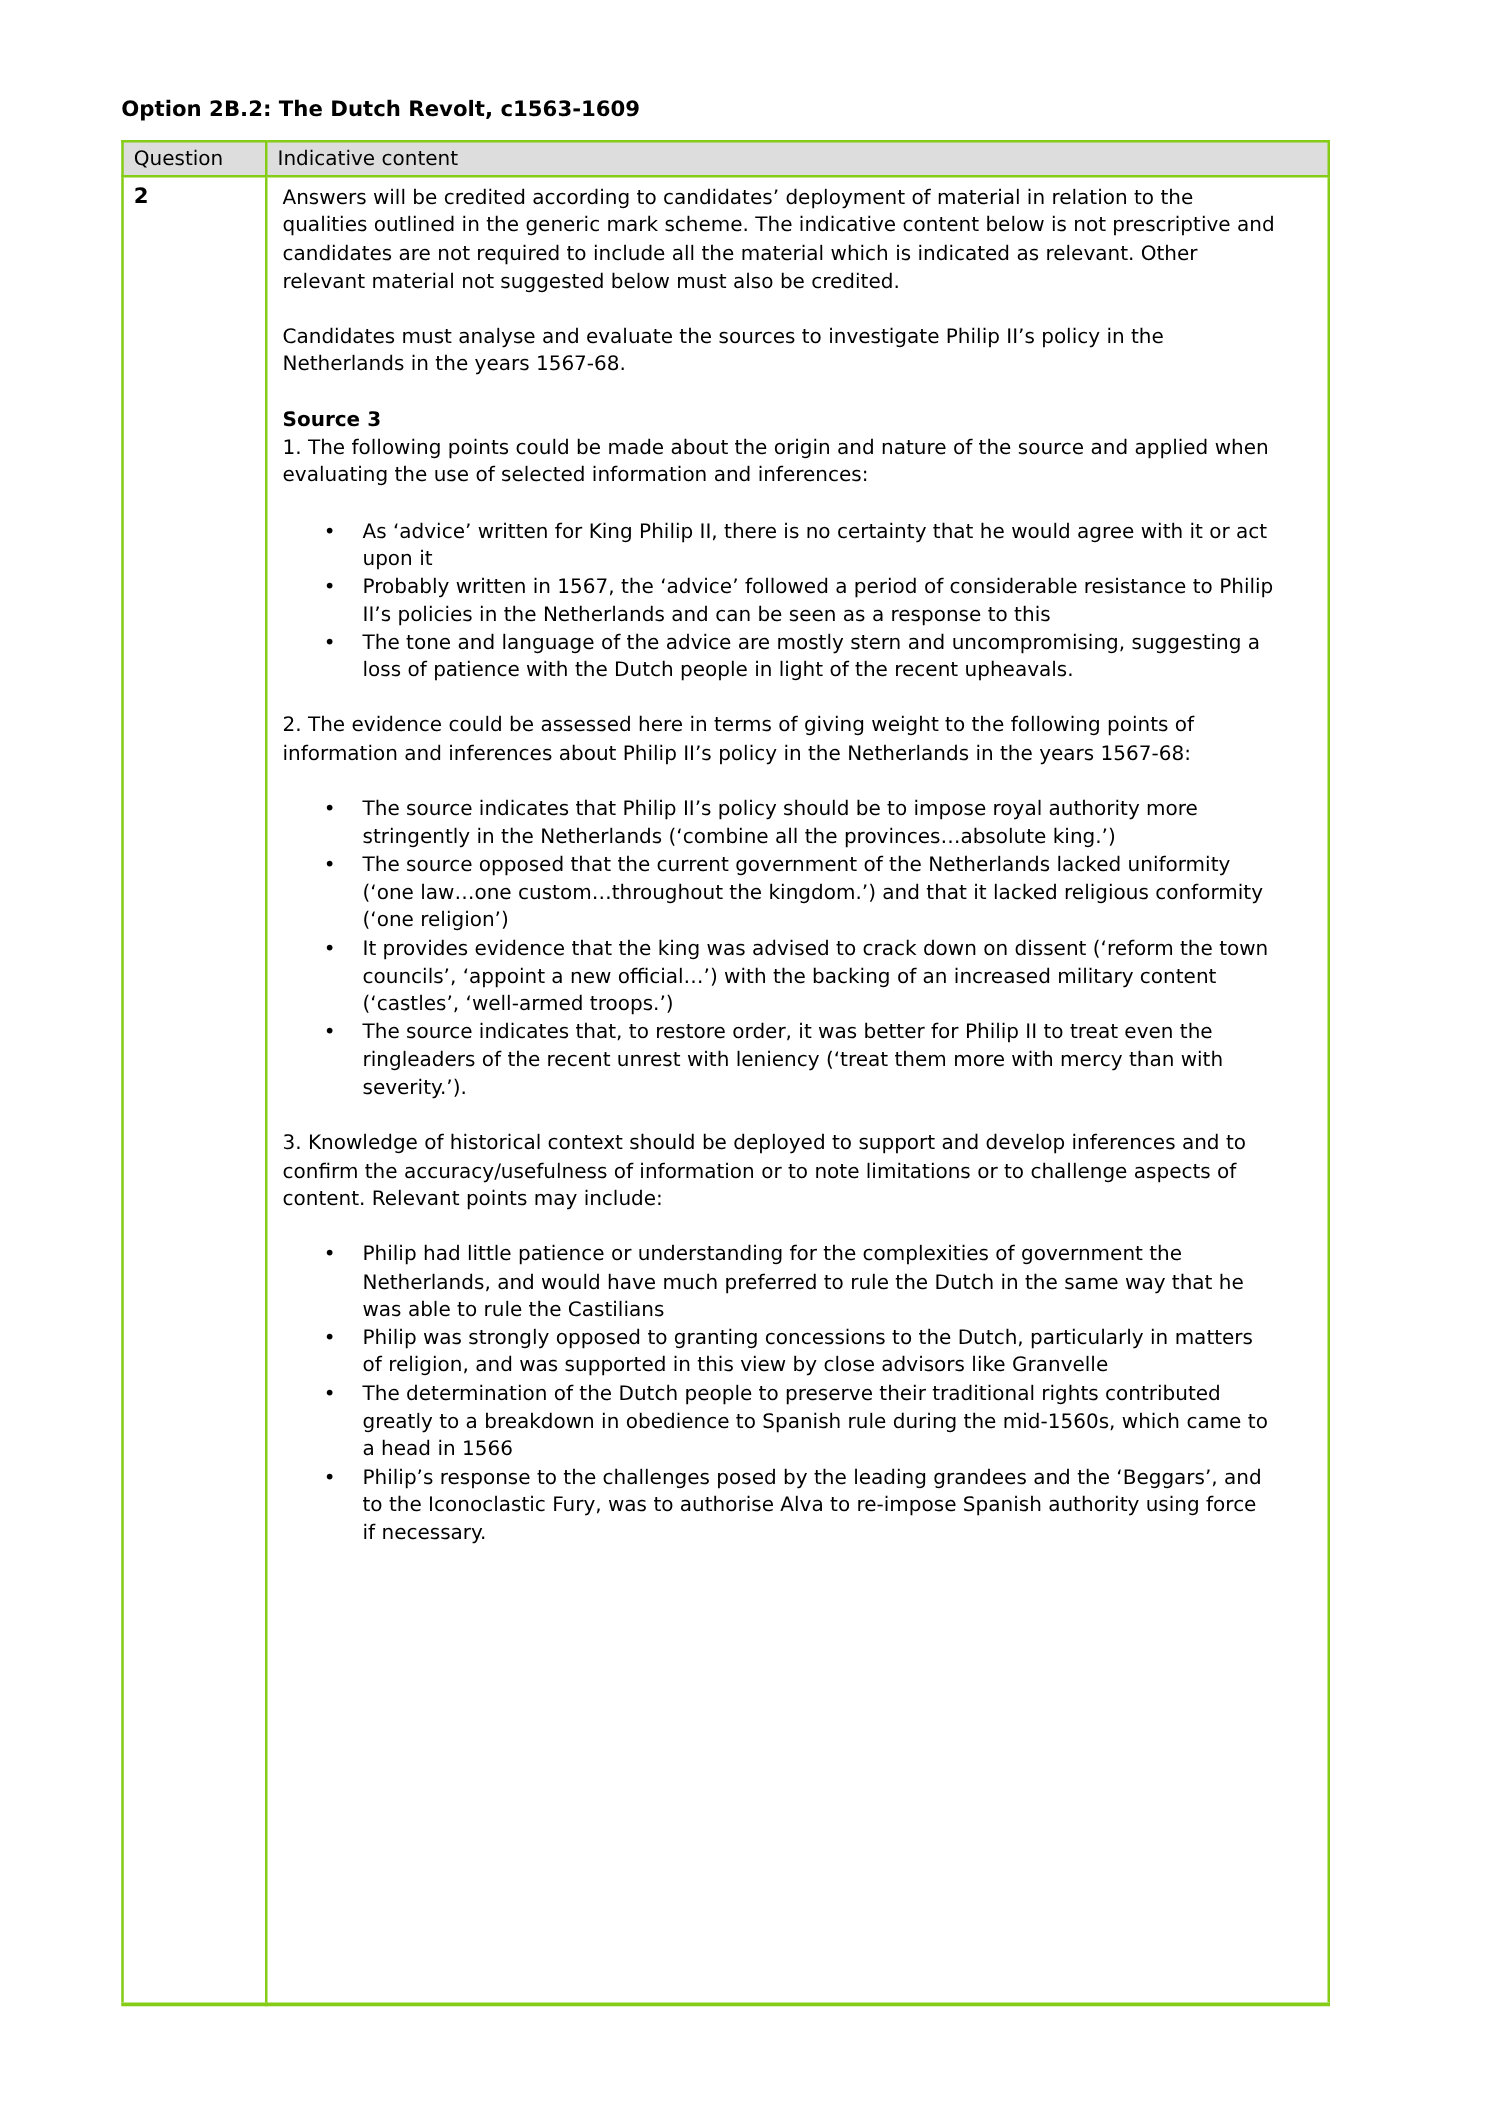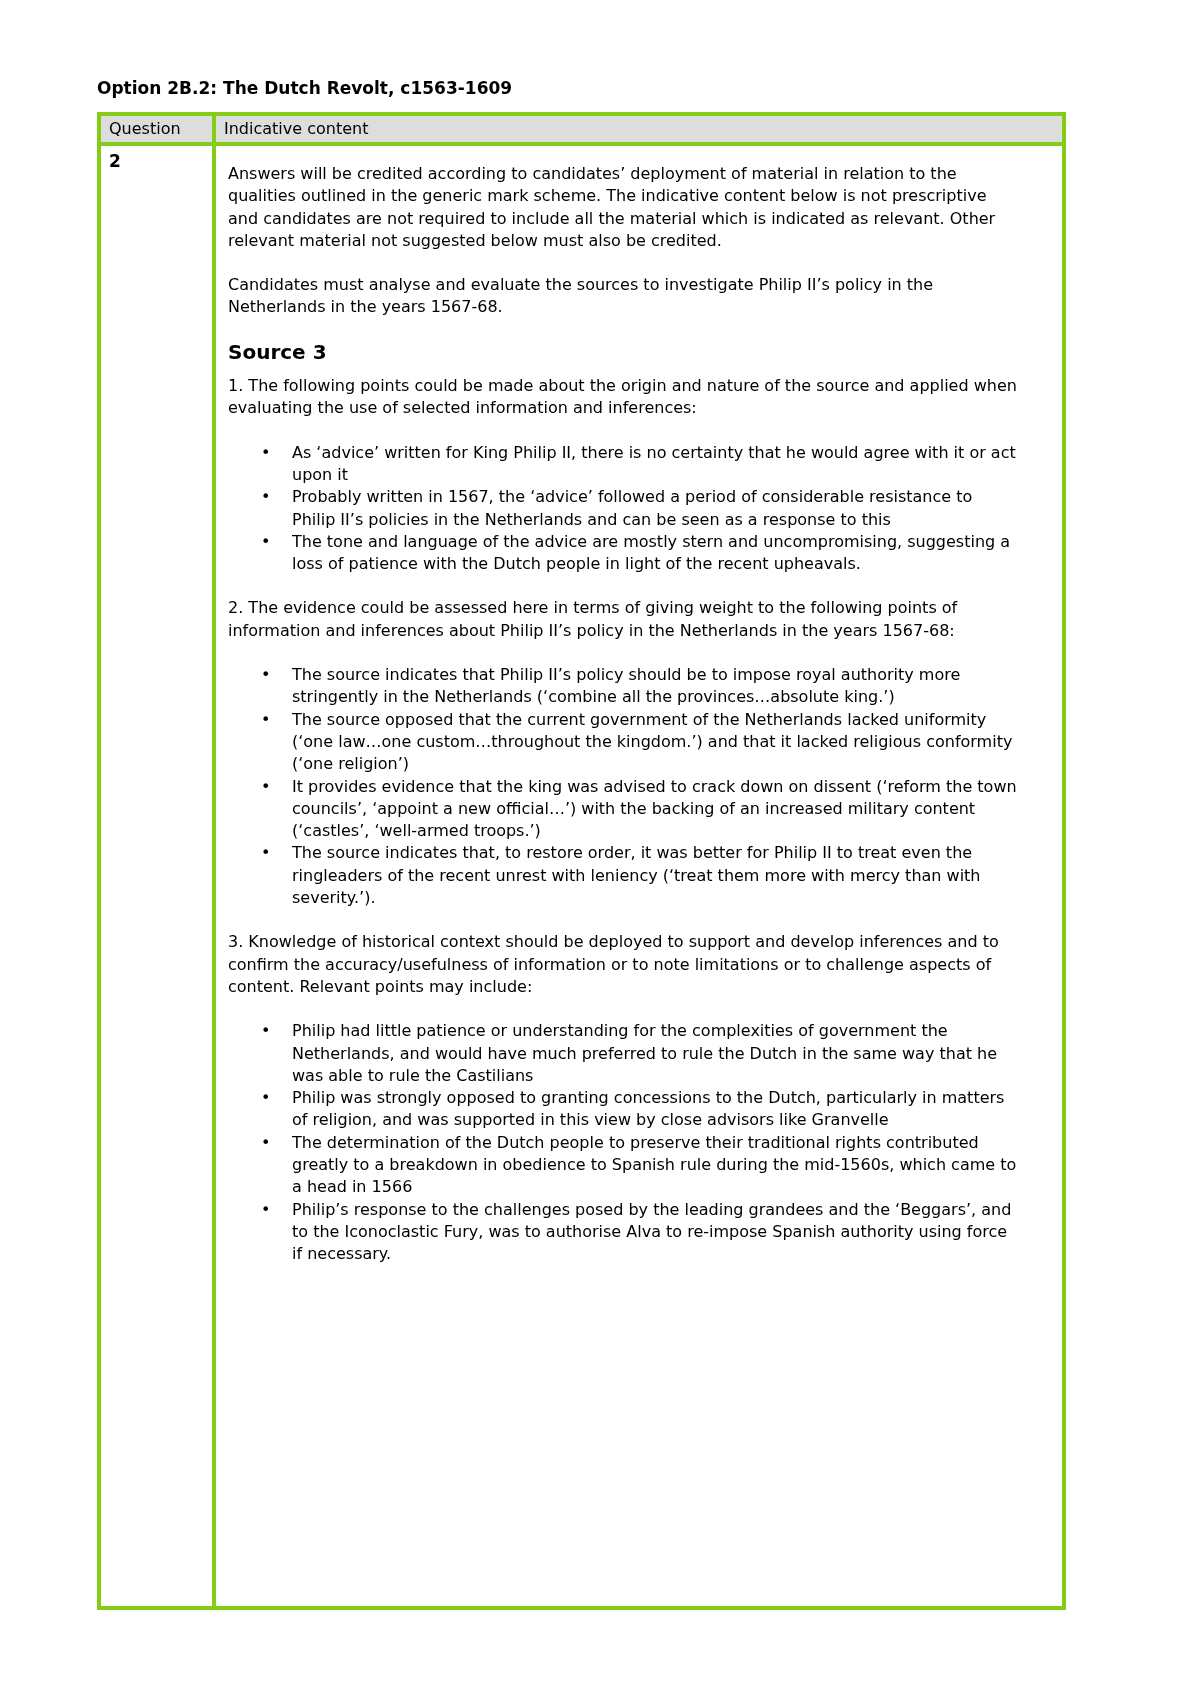--- a/index.html
+++ b/index.html
@@ -22,21 +22,21 @@
     font-weight: bold;
     line-height: 21px;
     margin: 0 0 13px 0;
   }
   table.ms-table {
     border-collapse: collapse;
     width: 965px;
     table-layout: fixed;
   }
   table.ms-table, table.ms-table th, table.ms-table td {
-    border: 4px solid #84cc16;
+    border: 2px solid #84cc16;
   }
   table.ms-table {
     border-bottom-width: 3px;
   }
   th.hdr {
     background: #dddddd;
     font-weight: normal;
     font-size: 16px;
     text-align: left;
     padding: 2px 8px;
@@ -51,24 +51,24 @@
     line-height: 22px;
   }
   td.content-cell {
     vertical-align: top;
     padding: 5px 42px 0 12px;
     font-size: 16px;
     line-height: 22.3px;
     height: 1455px;
   }
   .para {
-    margin: 12px 0 22px 0;
+    margin: 0 0 22px 0;
   }
   .source-heading {
-    font-size: 20px;
+    font-size: 16px;
     font-weight: bold;
     margin: 0;
     line-height: 22.3px;
   }
   ul.points {
     list-style: none;
     margin: 0 0 22px 0;
     padding: 0;
   }
   ul.points li {

